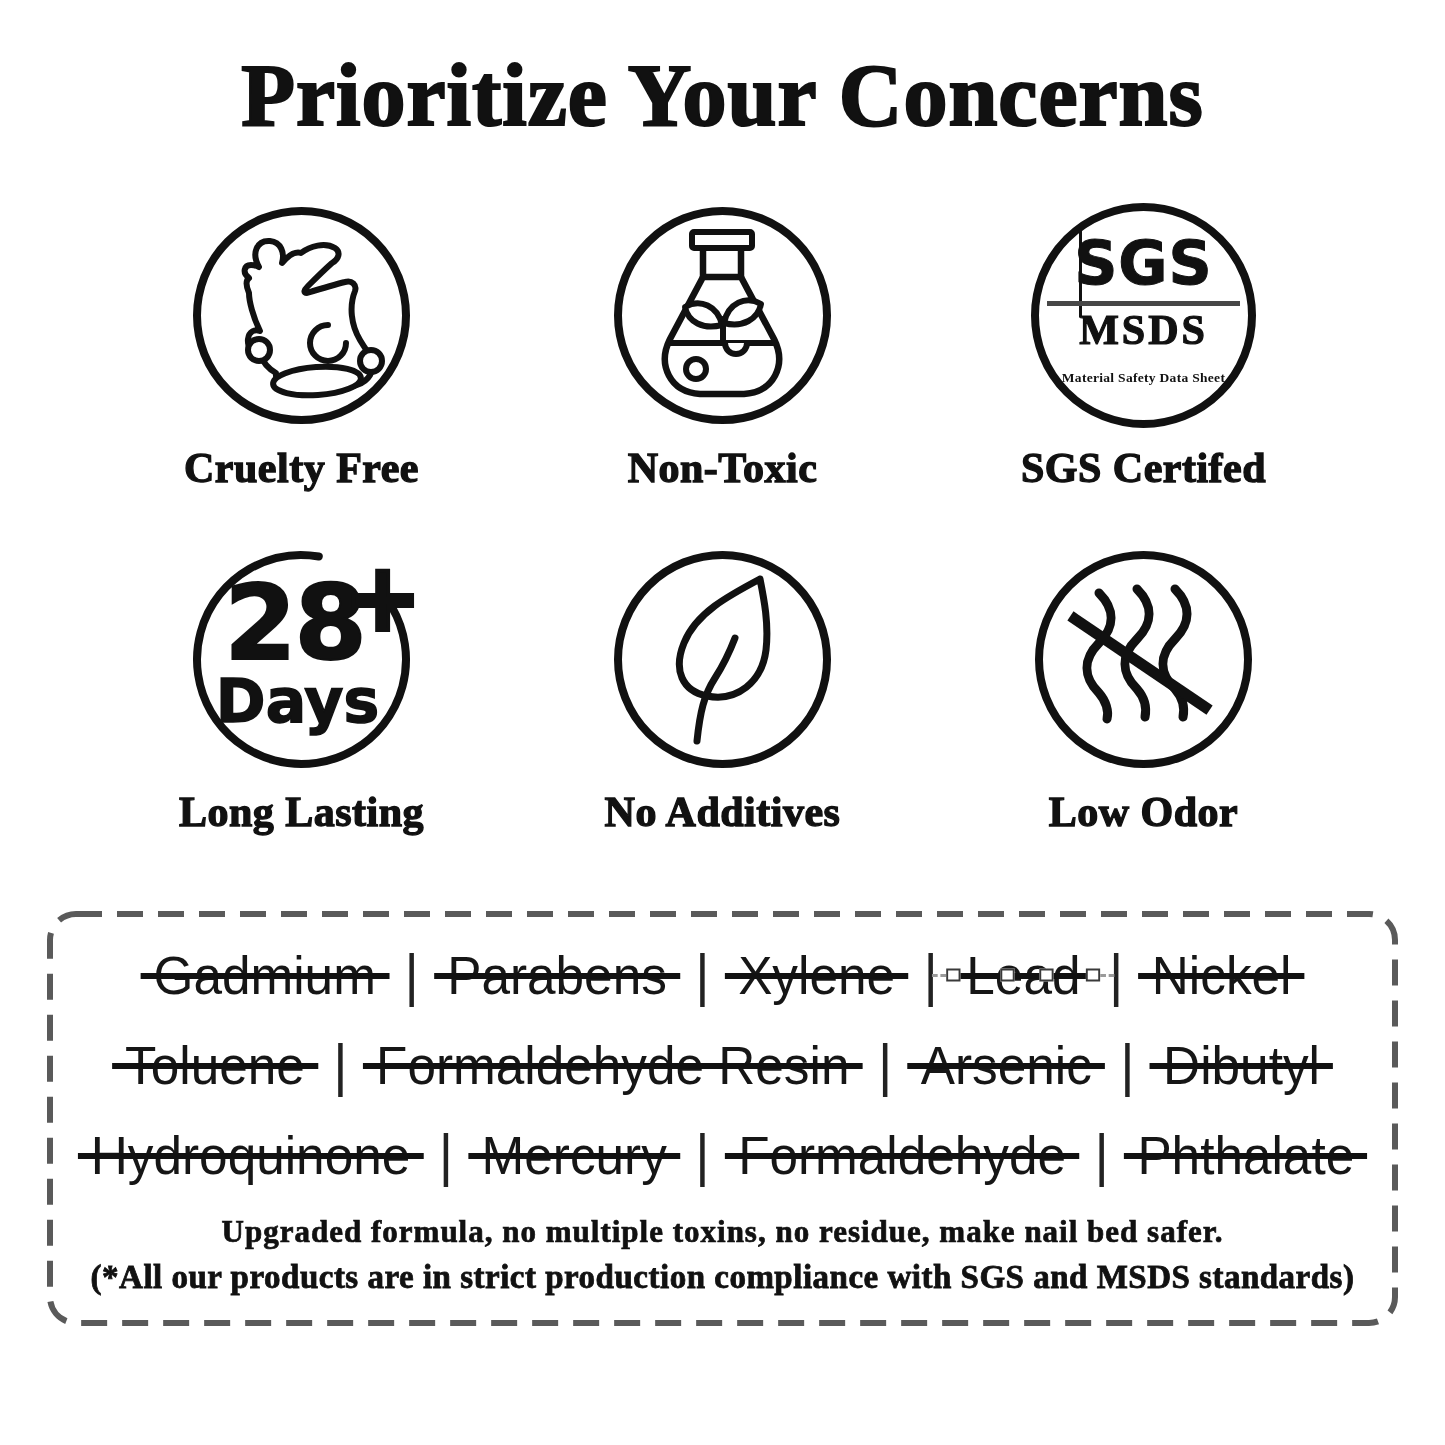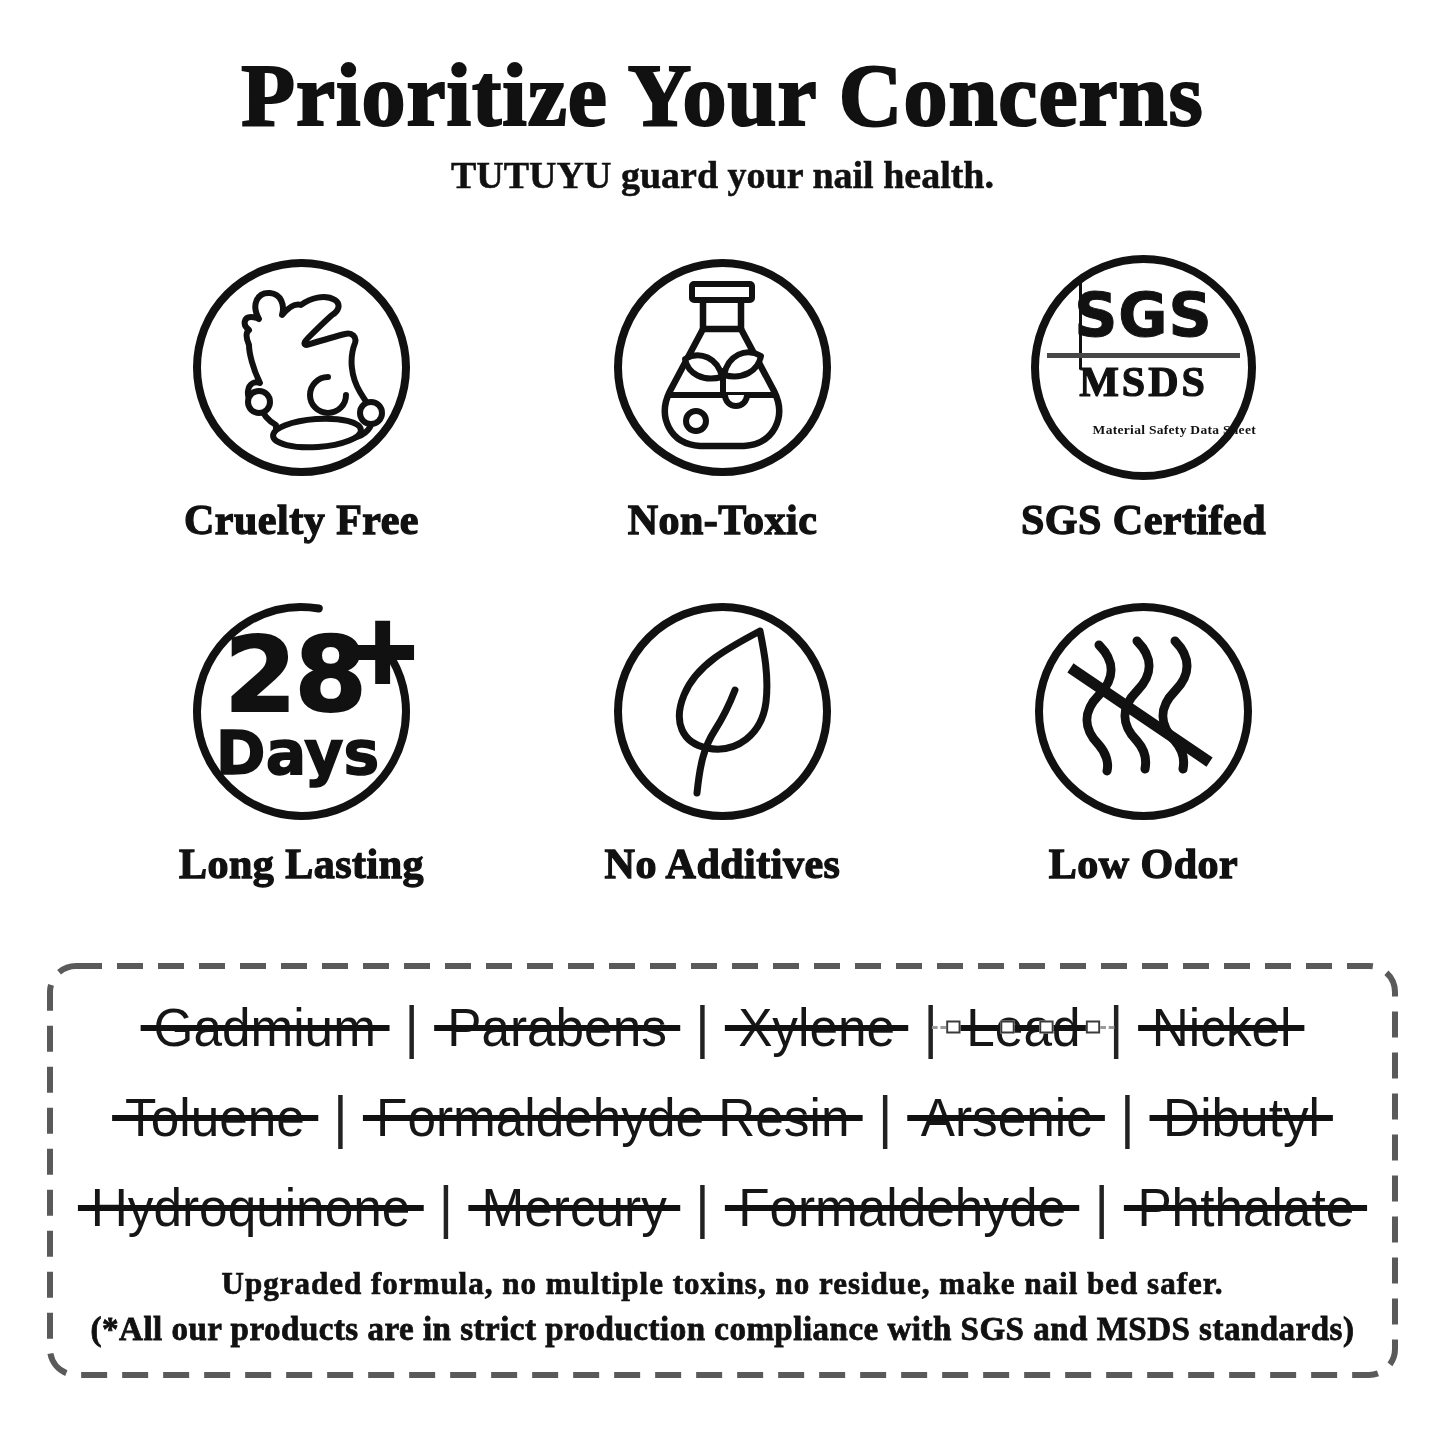--- a/index.html
+++ b/index.html
@@ -39,21 +39,21 @@
     font-family:"DejaVu Sans",sans-serif;font-weight:700;font-size:60px;line-height:1;
     letter-spacing:1px;-webkit-text-stroke:1px #111;
   }
   .sgs-rule{position:absolute;top:98px;left:16px;right:16px;height:5px;background:#474747;}
   .sgs-mid{
     position:absolute;top:106px;left:0;right:0;text-align:center;
     font-weight:700;font-size:42px;line-height:1;letter-spacing:3px;
     -webkit-text-stroke:1.2px #111;
   }
   .sgs-cap{
-    position:absolute;top:167px;left:0;right:0;text-align:right;
+    position:absolute;top:167px;left:0;right:0;text-align:center;
     font-size:13.5px;font-weight:700;letter-spacing:.3px;
   }
   
   .days-badge{
     position:absolute;inset:0;text-align:center;
     font-family:"DejaVu Sans",sans-serif;font-weight:700;
   }
   .days-num{
     display:block;margin-top:24px;font-size:104px;line-height:1;letter-spacing:-2px;
     -webkit-text-stroke:2px #111;transform:translateX(-7px);
@@ -100,21 +100,20 @@
   .note2{
     font-size:33px;font-weight:700;letter-spacing:.5px;margin-top:9px;
     -webkit-text-stroke:.8px #111;
   }
 </style>
 </head>
 <body>
 
 <div class="header">
   <div class="title">Prioritize Your Concerns</div>
-  <div class="subtitle">TUTUYU guard your nail health.</div>
 </div>
 
 <div class="features">
 
   <div class="feature">
     <div class="icon-box">
       <svg width="225" height="225" viewBox="0 0 225 225">
         <circle cx="112.5" cy="112.5" r="104.5" fill="none" stroke="#111" stroke-width="8"></circle>
         <path fill="#fff" stroke="#111" stroke-width="6" stroke-linejoin="round" d="M70 64 C62 50 68 37 81 38 C92 39 96 50 93 60 C99 53 106 48 112 50 C121 43 136 39 146 45 C152 49 150 56 143 60 C134 68 126 76 119 83 C115 87 114 90 118 90 C131 86 144 82 156 79 C163 77 168 82 166 88 C160 103 162 122 171 137 C177 147 181 152 183 156 C186 168 180 178 168 182 C150 188 122 188 104 186 C92 184 86 178 87 170 C80 166 74 160 72 152 C64 150 58 144 59 136 C60 128 66 126 71 128 C64 114 60 98 60 90 C57 83 56 78 60 75 C53 70 55 62 62 62 C65 62 68 63 70 64 Z"></path>
         <circle cx="182" cy="158" r="11" fill="#fff" stroke="#111" stroke-width="6"></circle>

